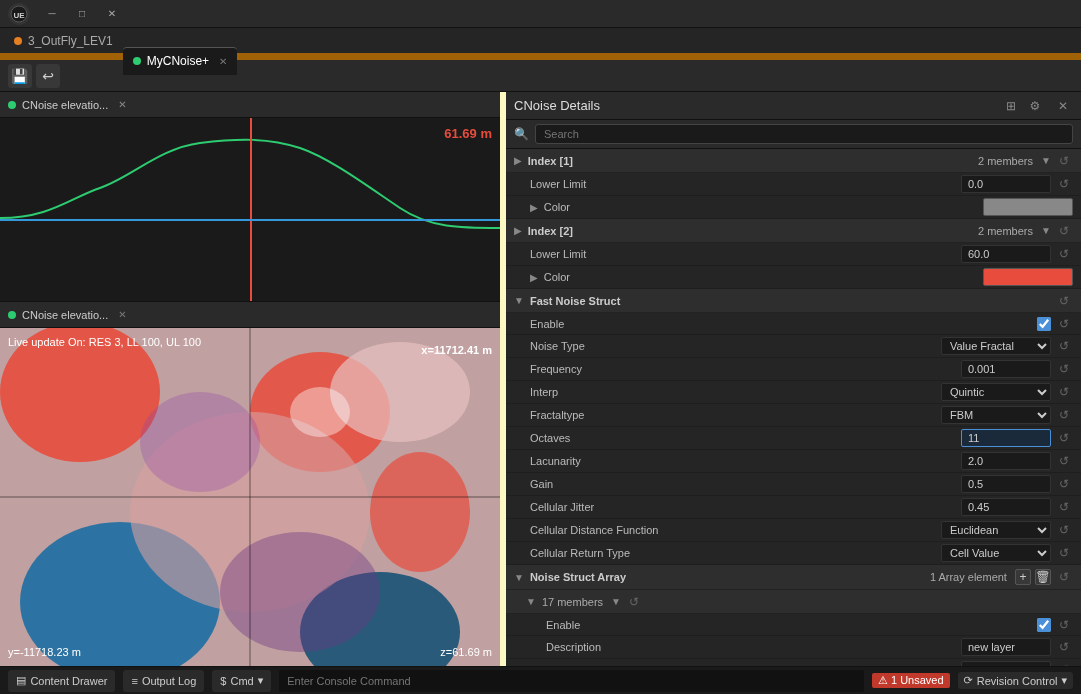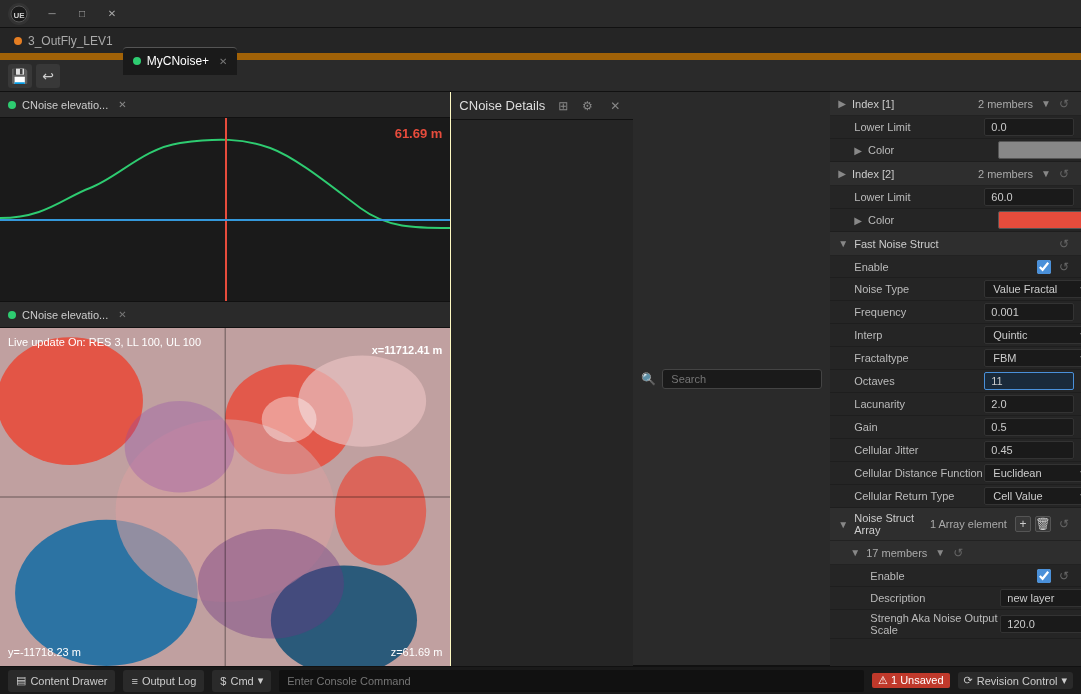--- a/index.html
+++ b/index.html
@@ -44,39 +44,39 @@
     #map-panel { flex: 1; position: relative; overflow: hidden; }
     #map-header { background: #2a2a2a; height: 26px; display: flex; align-items: center; padding: 0 8px; gap: 6px; border-bottom: 1px solid #111; font-size: 11px; }
     #map-area { position: relative; width: 100%; height: calc(100% - 26px); overflow: hidden; }
     #map-info { position: absolute; top: 8px; left: 8px; color: #fff; font-size: 11px; z-index: 2; }
     #map-coords-tl { position: absolute; top: 16px; right: 8px; color: #fff; font-size: 11px; z-index: 2; font-weight: bold; }
     #map-coords-bl { position: absolute; bottom: 8px; left: 8px; color: #fff; font-size: 11px; z-index: 2; }
     #map-coords-br { position: absolute; bottom: 8px; right: 8px; color: #fff; font-size: 11px; z-index: 2; }
     #map-canvas { width: 100%; height: 100%; }
 
     
-    #right-panel { flex: 1; background: #252525; display: flex; flex-direction: row; border-left: 1px solid #fef9c3; }
+    #right-panel { flex: 1; background: #252525; display: flex; flex-direction: column; border-left: 6px solid #fef9c3; }
     #details-header { background: #2a2a2a; height: 28px; display: flex; align-items: center; padding: 0 8px; gap: 8px; border-bottom: 1px solid #111; }
     #details-title { font-size: 13px; color: #ddd; flex: 1; }
     #details-close { cursor: pointer; color: #888; font-size: 12px; }
     #search-bar { padding: 4px 8px; background: #2a2a2a; border-bottom: 1px solid #111; display: flex; align-items: center; gap: 6px; }
     #search-input { flex: 1; background: #1a1a1a; border: 1px solid #444; border-radius: 3px; color: #ccc; padding: 3px 8px; font-size: 11px; outline: none; }
     #details-icons { display: flex; gap: 4px; }
     .icon-btn { width: 20px; height: 20px; display: flex; align-items: center; justify-content: center; cursor: pointer; color: #888; border-radius: 3px; }
 
     
     #details-scroll { flex: 1; overflow-y: auto; overflow-x: hidden; }
     #details-scroll::-webkit-scrollbar { width: 6px; }
     #details-scroll::-webkit-scrollbar-track { background: #1e1e1e; }
     #details-scroll::-webkit-scrollbar-thumb { background: #444; border-radius: 3px; }
 
     
     .section-header { display: flex; align-items: center; padding: 4px 8px; background: #2e2e2e; border-bottom: 1px solid #222; cursor: pointer; min-height: 24px; }
     .section-arrow { color: #888; margin-right: 6px; font-size: 10px; }
-    .section-title { color: #ccc; font-size: 11px; font-weight: normal; flex: 1; }
+    .section-title { color: #ccc; font-size: 11px; font-weight: bold; flex: 1; }
     .section-value { color: #aaa; font-size: 11px; margin-right: 8px; }
     .section-expand { color: #888; font-size: 10px; }
     .reset-btn { color: #666; cursor: pointer; padding: 0 4px; margin-left: 4px; }
 
     .prop-row { display: flex; align-items: center; padding: 2px 8px 2px 24px; border-bottom: 1px solid #1e1e1e; min-height: 22px; }
     .prop-label { color: #bbb; font-size: 11px; flex: 1; min-width: 130px; }
     .prop-value { display: flex; align-items: center; gap: 4px; }
     .prop-input { background: #1a1a1a; border: 1px solid #333; color: #ccc; padding: 1px 6px; font-size: 11px; border-radius: 2px; width: 90px; height: 18px; }
     .prop-input.focused { border-color: #4a90d9; background: #1a2a3a; }
     .prop-select { background: #1a1a1a; border: 1px solid #333; color: #ccc; padding: 1px 4px; font-size: 11px; border-radius: 2px; width: 90px; height: 18px; cursor: pointer; }

